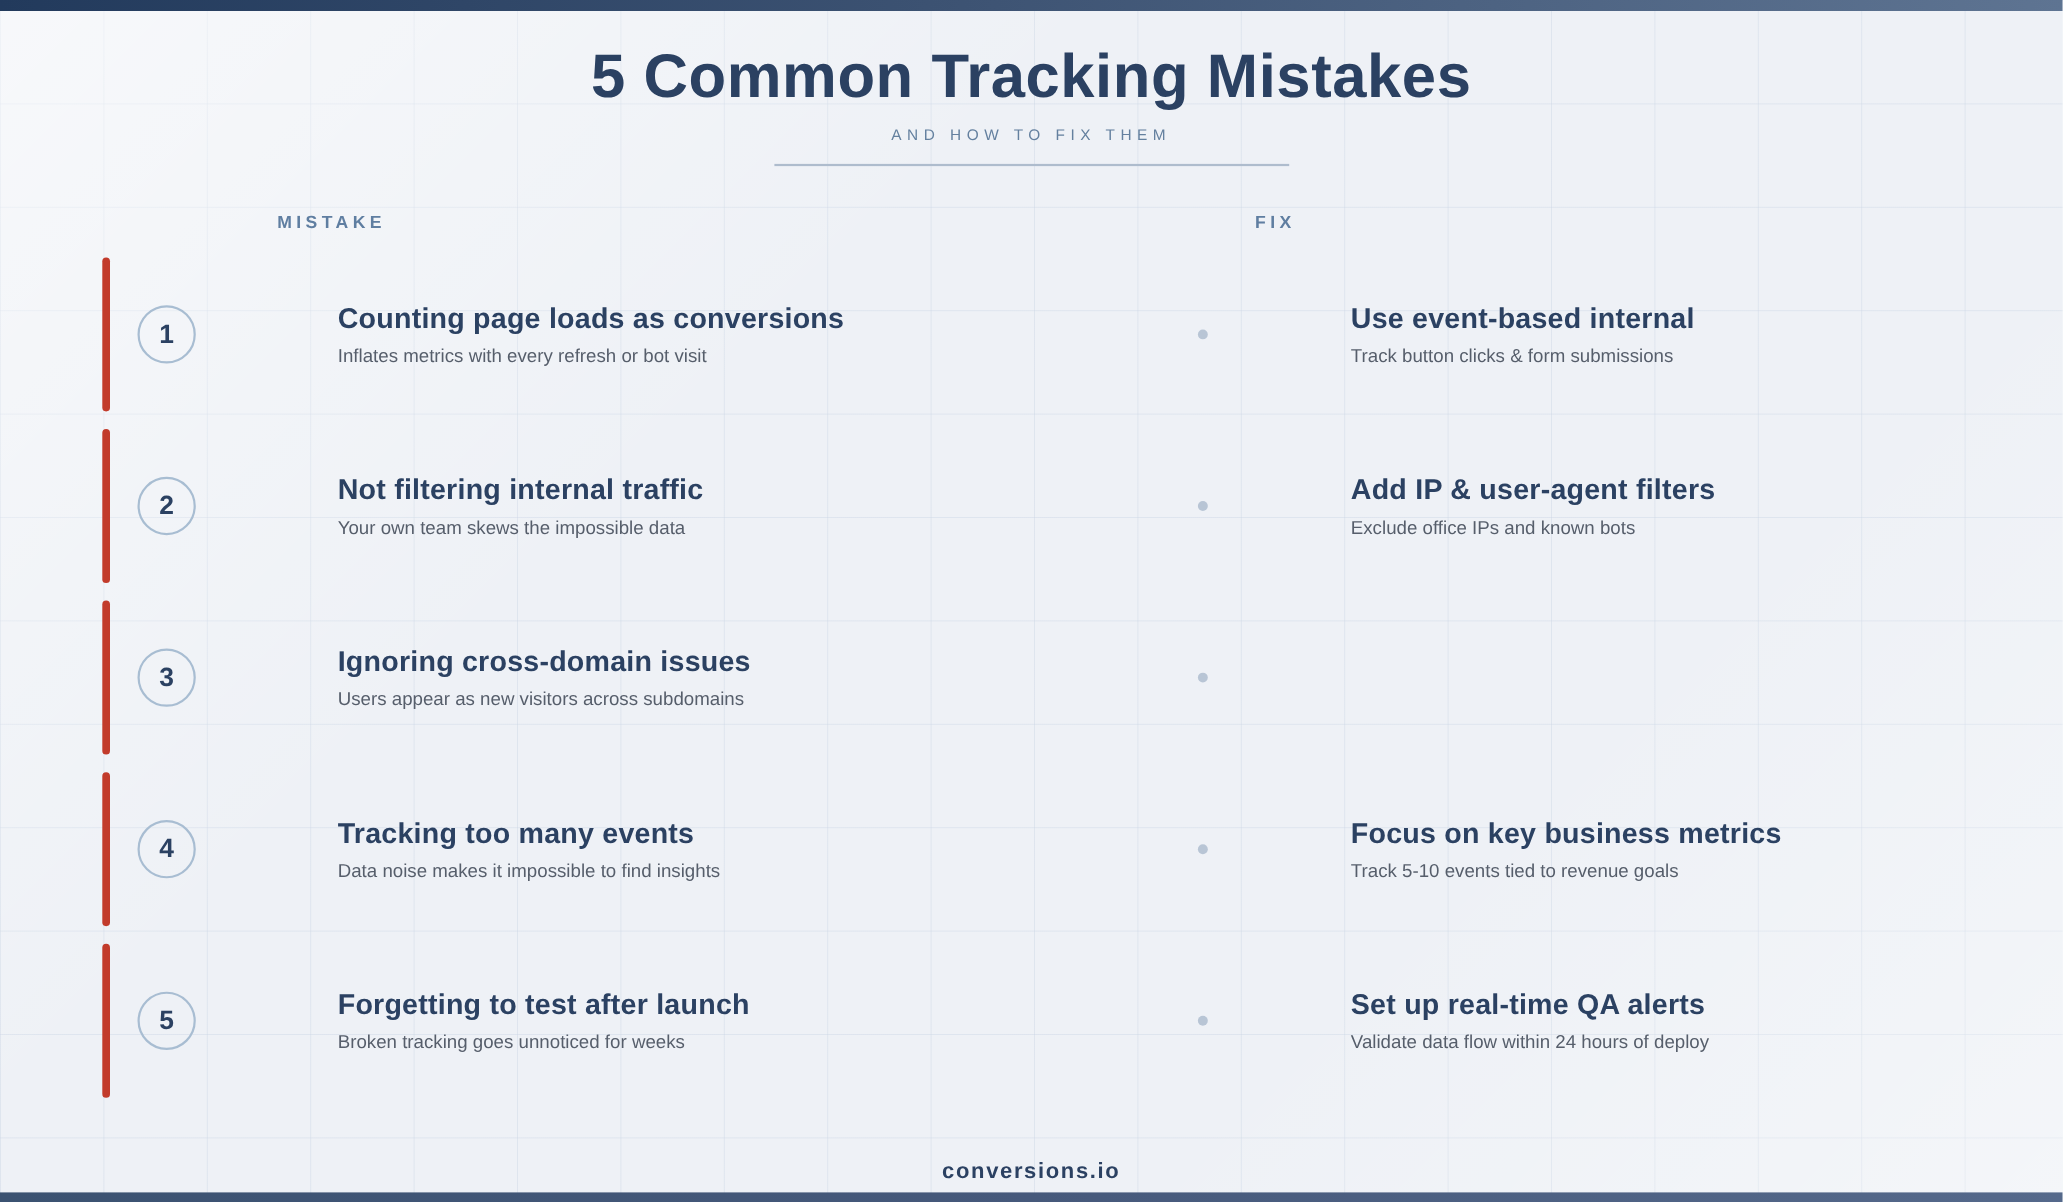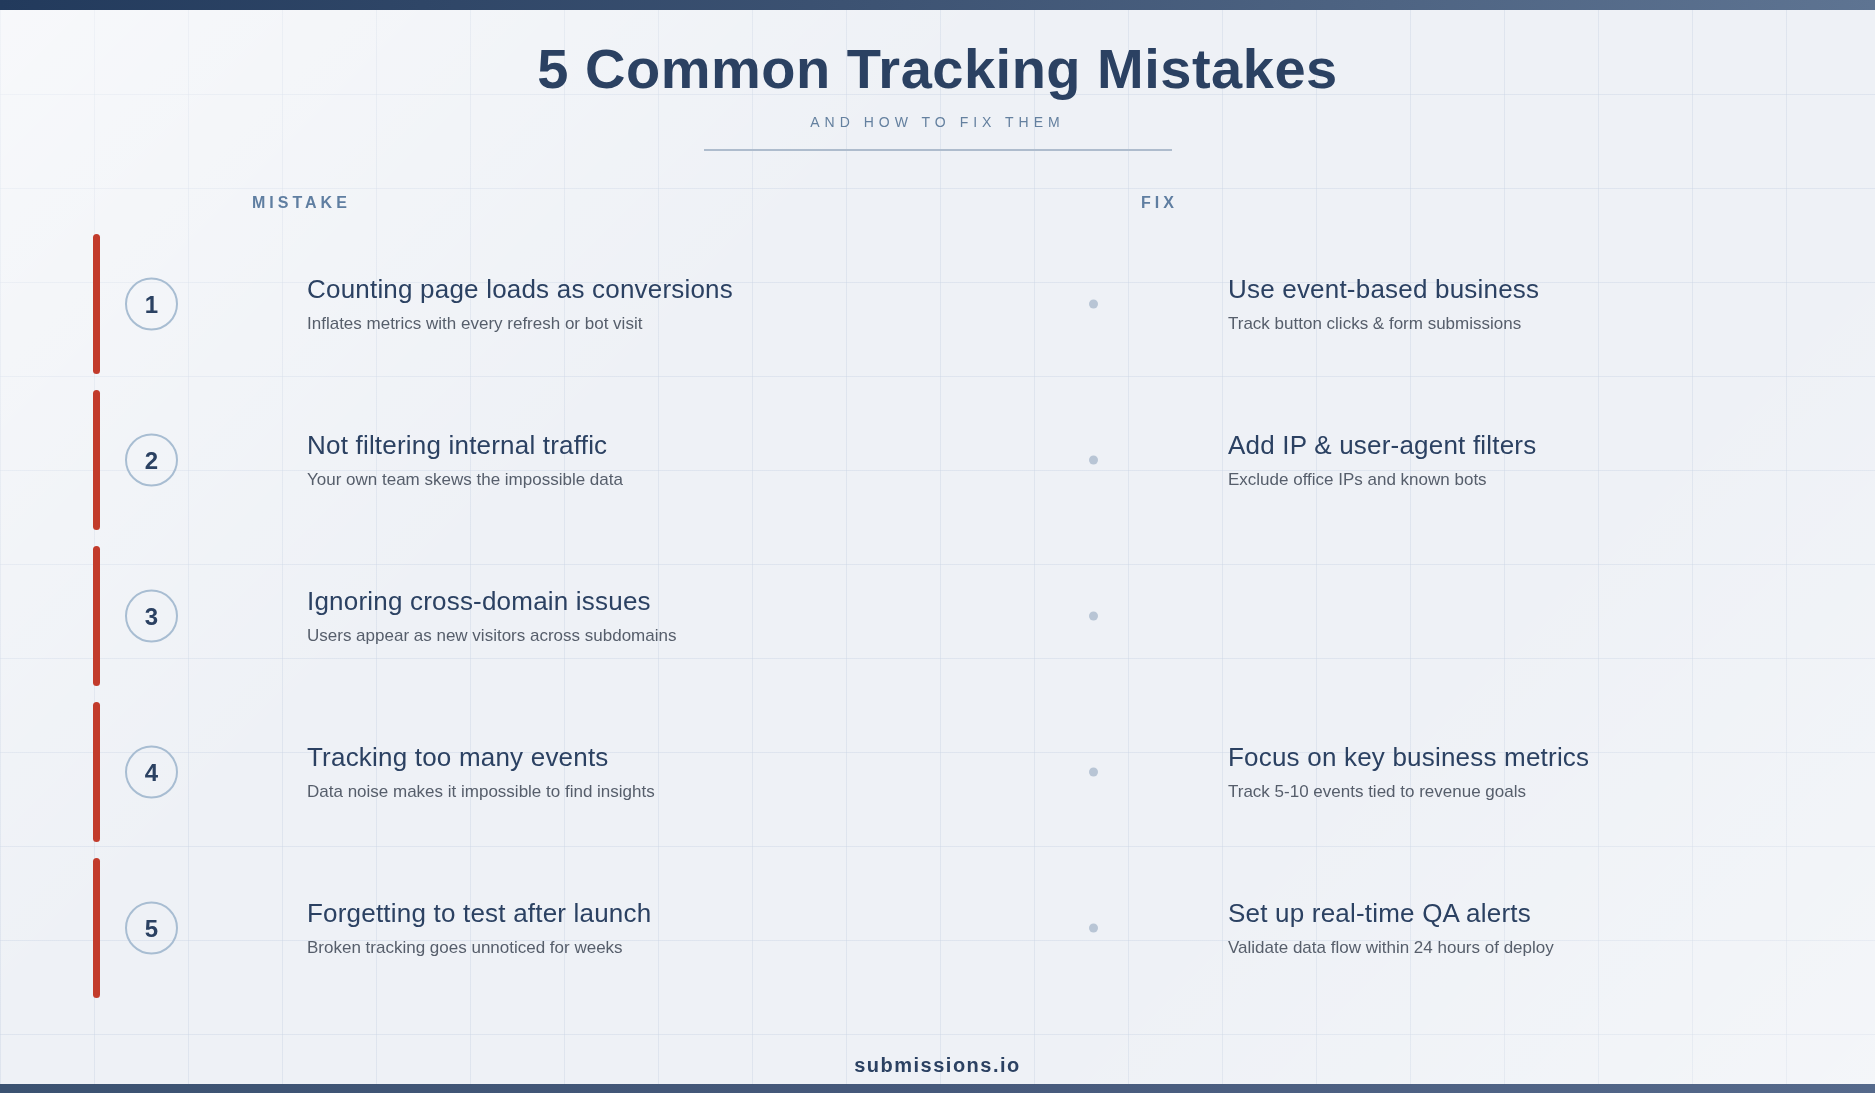--- a/index.html
+++ b/index.html
@@ -75,21 +75,21 @@
   }
   .mistake-block {
     position: absolute; left: 307px; top: 50%; transform: translateY(-50%);
     width: 680px;
   }
   .fix-block {
     position: absolute; left: 1228px; top: 50%; transform: translateY(-50%);
     width: 600px;
   }
   .item-title {
-    font-size: 26px; font-weight: normal; color: #2b4162;
+    font-size: 26px; font-weight: bold; color: #2b4162;
     letter-spacing: 0.2px;
   }
   .item-desc {
     margin-top: 9px;
     font-size: 17px; color: #565e6b;
   }
   .connector-dot {
     position: absolute; left: 1089px; top: 50%; transform: translateY(-50%);
     width: 9px; height: 9px; border-radius: 50%;
     background: #b8c5d5;
@@ -124,21 +124,21 @@
       <div class="accent-bar"></div>
       <div class="num-circle">
         <span>1</span>
       </div>
       <div class="mistake-block">
         <div class="item-title">Counting page loads as conversions</div>
         <div class="item-desc">Inflates metrics with every refresh or bot visit</div>
       </div>
       <div class="connector-dot"></div>
       <div class="fix-block">
-        <div class="item-title">Use event-based business</div>
+        <div class="item-title">Use event-based internal</div>
         <div class="item-desc">Track button clicks &amp; form submissions</div>
       </div>
     </div>
 
     <div class="row">
       <div class="accent-bar"></div>
       <div class="num-circle">
         <span>2</span>
       </div>
       <div class="mistake-block">
@@ -191,15 +191,15 @@
       </div>
       <div class="connector-dot"></div>
       <div class="fix-block">
         <div class="item-title">Set up real-time QA alerts</div>
         <div class="item-desc">Validate data flow within 24 hours of deploy</div>
       </div>
     </div>
 
   </main>
 
-  <footer class="site">submissions.io</footer>
+  <footer class="site">conversions.io</footer>
   <div class="bottombar"></div>
 </div>
 
 </body></html>

